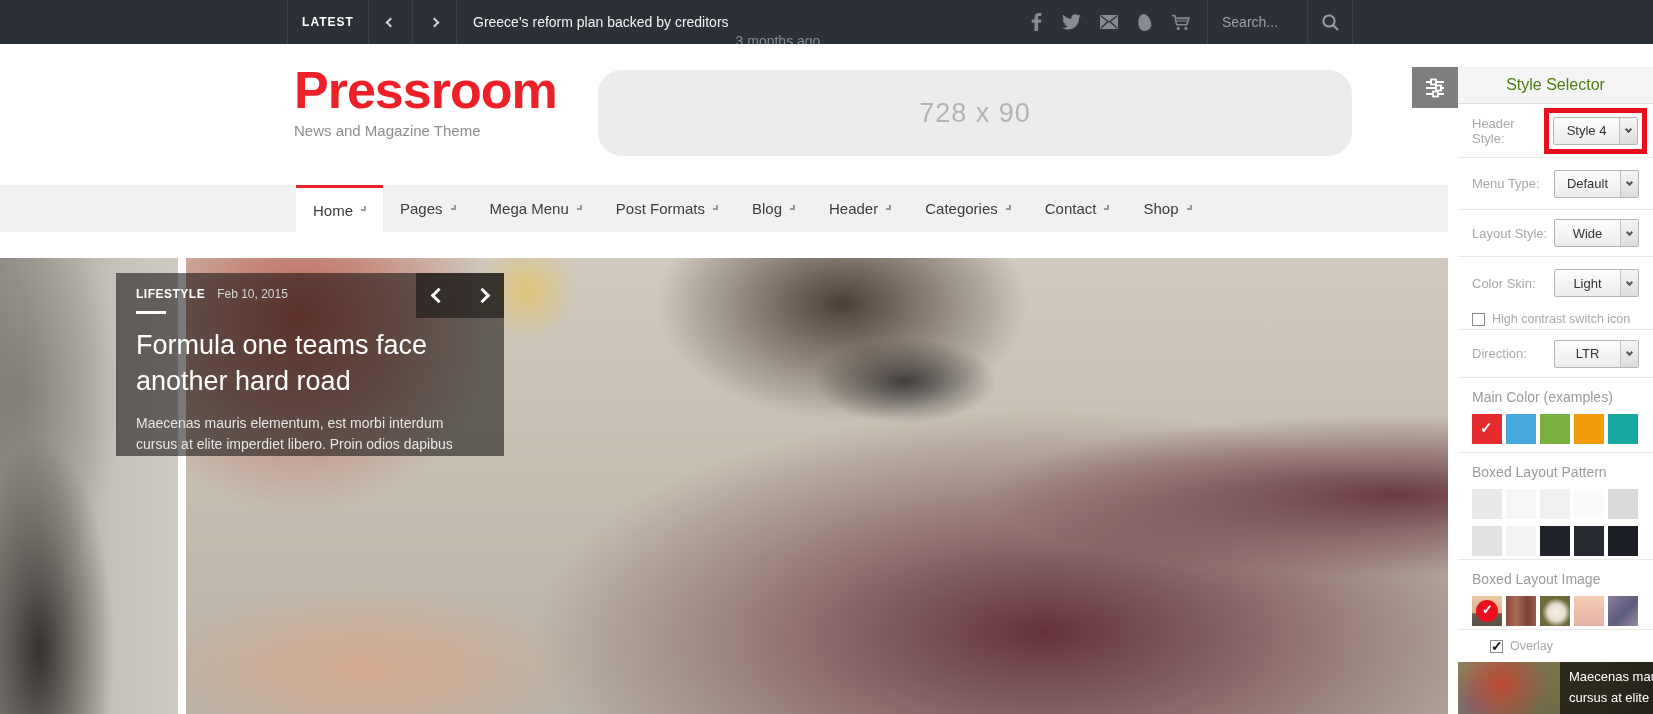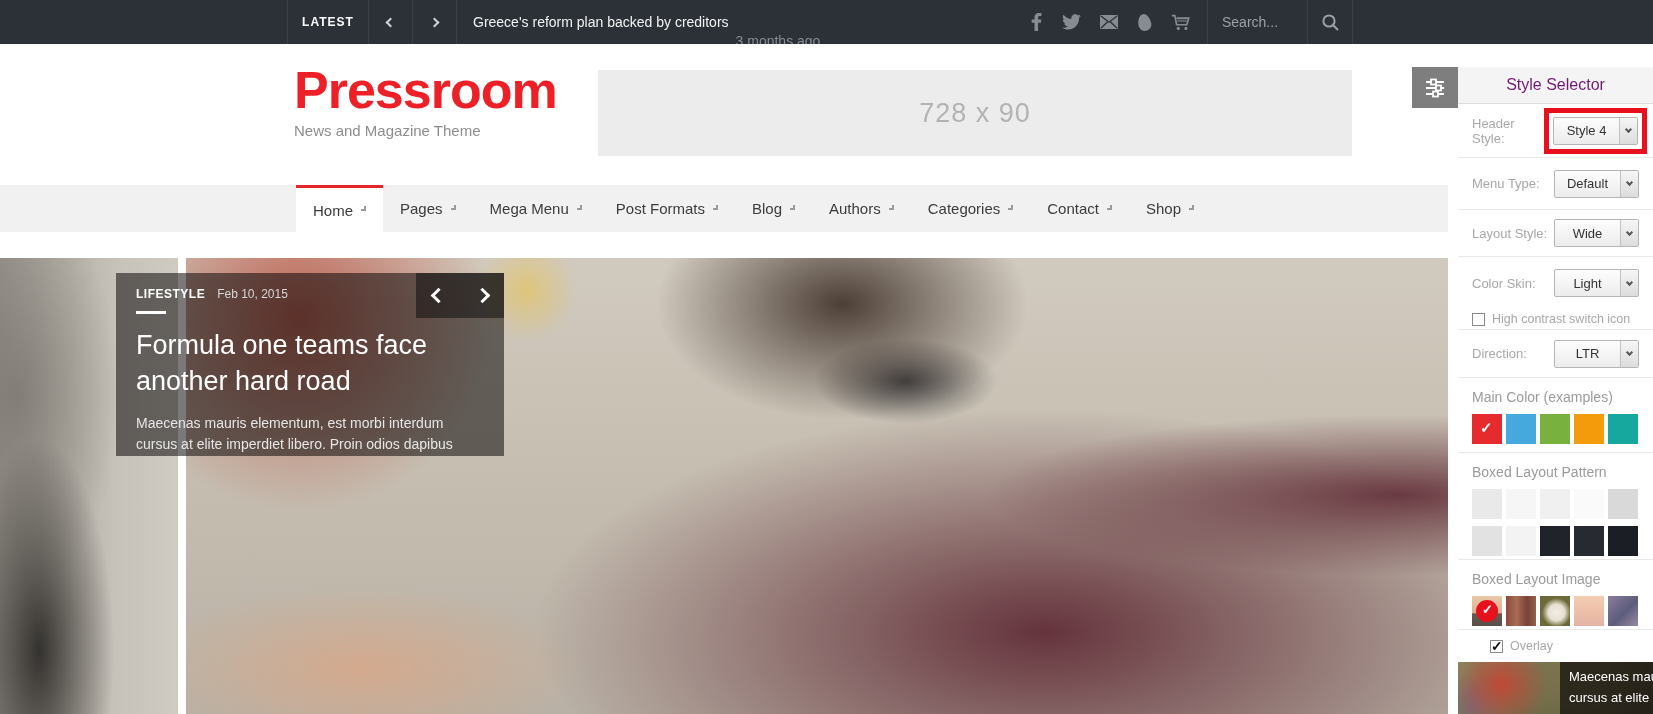--- a/index.html
+++ b/index.html
@@ -33,21 +33,21 @@
   .tb-spacer-r { flex:0 0 301px; }
   .envato-leaf { display:inline-block; width:13px; height:17px; background:#868c92;
                  border-radius:50% 50% 50% 50% / 62% 62% 38% 38%; transform:rotate(-12deg); }
 
   
   .header { position:absolute; left:0; top:44px; width:1653px; height:141px; background:#fff; }
   .logo { position:absolute; left:287px; top:20px; cursor:pointer;margin-left:7px; }
   .logo-text { font-size:52px; font-weight:bold; color:#ee2027; letter-spacing:-1px; line-height:1; }
   .tagline { margin-top:6px; font-size:15px; color:#8d8d8d; }
   .ad-box { position:absolute; left:598px; top:26px; width:754px; height:86px;
-            background:#ececec; display:flex; align-items:center; justify-content:center; }
+            background:#ececec; display:flex; align-items:center; justify-content:center;border-radius:24px; }
   .ad-box span { font-size:27px; color:#b3b3b3; letter-spacing:1px; }
 
   
   .nav { position:absolute; left:0; top:185px; width:1448px; height:47px;
          background:#f1f1f1; display:flex; align-items:stretch; padding-left:296px; }
   .nav-item { display:flex; align-items:center; padding:0 17px; font-size:15px;
               color:#3c3c3c; cursor:pointer; position:relative; }
   .nav-item .chev { width:5px; height:5px; border-width:0 2px 2px 0; border-style:solid;
                     border-color:#9a9a9a; margin-left:8px; margin-top:-3px; }
   .nav-item.active { background:#fff; border-top:3px solid #e8242b; }
@@ -89,21 +89,21 @@
   .slide-arrows .chev { width:11px; height:11px; border-width:0 3px 3px 0; }
 
   
   .panel-toggle { position:absolute; left:1412px; top:67px; width:46px; height:41px;
                   background:#7e7e7e; display:flex; align-items:center; justify-content:center;
                   cursor:pointer; }
   .panel { position:absolute; left:1458px; top:67px; width:195px; height:595px;
            background:#fff; font-size:13px; }
   .panel-title { position:absolute; left:0; top:0; width:100%; height:37px; background:#f4f4f4;
                  border-bottom:1px solid #ddd; display:flex; align-items:center;
-                 justify-content:center; font-size:16px; color:#701a75; }
+                 justify-content:center; font-size:16px; color:#4d7c0f; }
   .prow { position:absolute; left:0; width:100%; border-bottom:1px solid #e9e9e9;
           padding:0 14px; }
   .prow-flex { display:flex; align-items:center; justify-content:space-between; }
   .plabel { color:#a8a8a8; font-size:13px; }
   .sec-label { color:#9b9b9b; font-size:14px; }
 
   .sel { position:relative; width:85px; height:28px; background:linear-gradient(#fdfdfd,#ececec);
          border:1px solid #b5b5b5; border-radius:2px; display:flex; align-items:center;
          justify-content:center; padding-right:18px; font-size:13px; color:#333; cursor:pointer; }
   .sel .sel-arr { position:absolute; right:0; top:0; bottom:0; width:18px;
@@ -245,21 +245,21 @@
       </div>
     <div class="nav-item">
         <span>Post Formats</span>
         <i class="chev"></i>
       </div>
     <div class="nav-item">
         <span>Blog</span>
         <i class="chev"></i>
       </div>
     <div class="nav-item">
-        <span>Authors</span>
+        <span>Header</span>
         <i class="chev"></i>
       </div>
     <div class="nav-item">
         <span>Categories</span>
         <i class="chev"></i>
       </div>
     <div class="nav-item">
         <span>Contact</span>
         <i class="chev"></i>
       </div>

